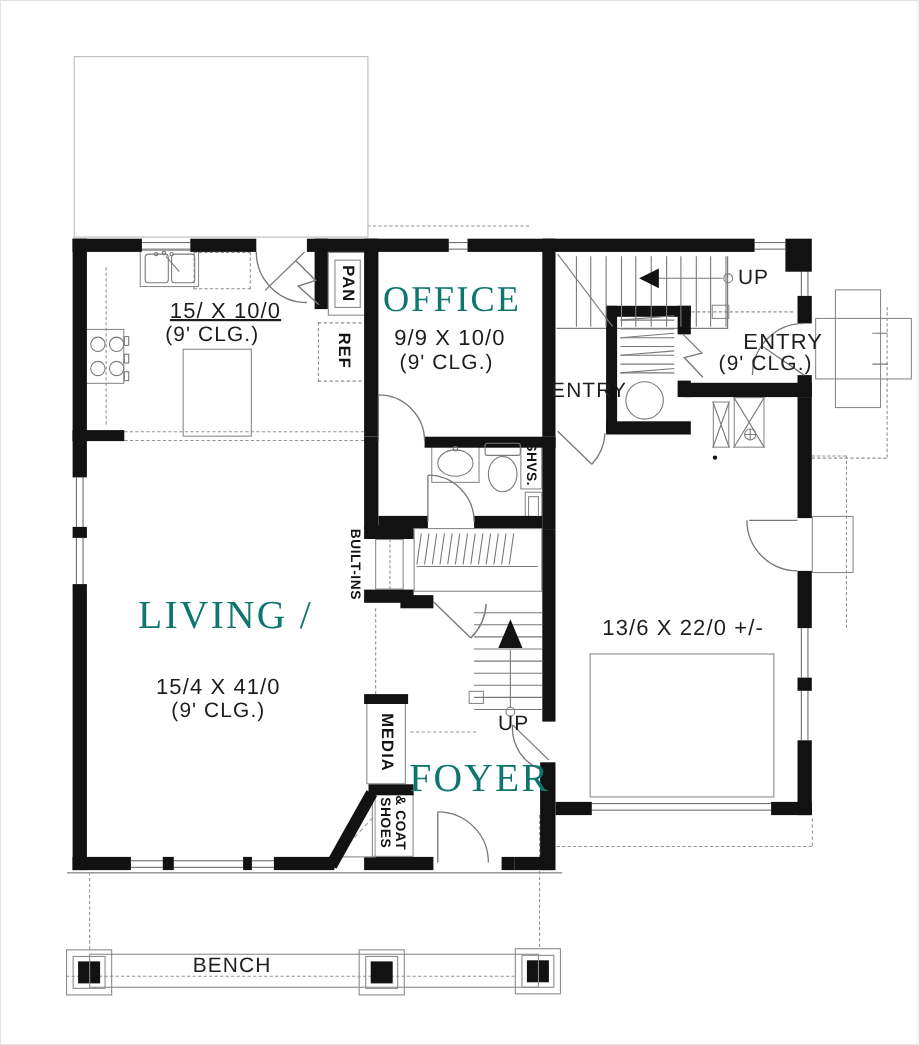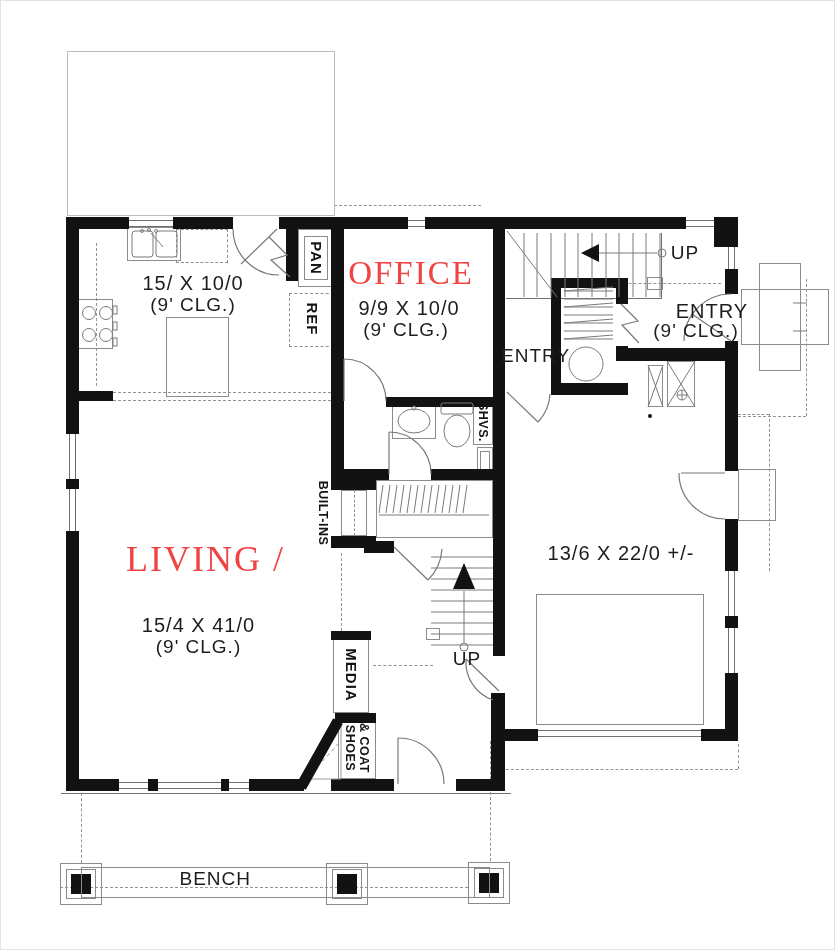--- a/index.html
+++ b/index.html
@@ -6,21 +6,21 @@
   #plan{position:relative;width:835px;height:950px;background:#fff;border:1px solid #e3e3e3;box-sizing:border-box;overflow:hidden;
         font-family:"Liberation Sans",sans-serif;color:#1c1c1c;}
   .wall{position:absolute;background:#121212;}
   .thin{position:absolute;border:1px solid #8c8c8c;box-sizing:border-box;background:transparent;}
   .blk{position:absolute;background:#121212;}
   .dashr{position:absolute;border:1px dashed #8f8f8f;box-sizing:border-box;}
   .dh{position:absolute;border-top:1px dashed #949494;height:0;}
   .dv{position:absolute;border-left:1px dashed #949494;width:0;}
   .tl{position:absolute;background:#6f6f6f;}
   .lbl{position:absolute;text-align:center;white-space:nowrap;}
-  .rname{font-family:"Liberation Serif",serif;letter-spacing:2px;color:#ef4444;}
+  .rname{font-family:"Liberation Serif",serif;letter-spacing:2px;color:#0f766e;}
   .f36{font-size:36px;line-height:36px;}
   .f33{font-size:33px;line-height:33px;}
   .dim{font-size:20px;line-height:21px;letter-spacing:1px;color:#1d1d1d;}
   .d19{font-size:19px;line-height:20px;}
   .vlab{position:absolute;height:20px;font-size:15px;font-weight:700;letter-spacing:1px;text-align:center;
         transform:rotate(90deg);transform-origin:center;line-height:20px;color:#141414;}
   .v12{font-size:12.5px;letter-spacing:.5px;}
   svg{position:absolute;left:0;top:0;}
 </style>
 </head>
@@ -242,35 +242,36 @@
       <path d="M465,658 A40,40 0 0 0 492,699"></path>
       <line x1="393" y1="546" x2="427" y2="579"></line>
       <path d="M427,579 A48,48 0 0 0 441,548"></path>
       <polyline points="620,303 637,320 621,324 638,342"></polyline>
       <polyline points="268,236 286,254 270,259 289,276"></polyline>
     </g>
 
     <line x1="300" y1="786" x2="337" y2="720" stroke="#121212" stroke-width="11"></line>
   </svg>
 
-  <div class="lbl dim" style="left:132px;top:272px;width:120px;">15/ X 10/0</div>
+  <div class="lbl dim" style="left:144px;top:272px;width:120px;text-decoration:underline;">15/ X 10/0</div>
   <div class="lbl dim d19" style="left:132px;top:294px;width:120px;">(9' CLG.)</div>
   <div class="lbl rname f33" style="left:335px;top:256px;width:150px;">OFFICE</div>
   <div class="lbl dim" style="left:348px;top:297px;width:120px;">9/9 X 10/0</div>
   <div class="lbl dim d19" style="left:345px;top:319px;width:120px;">(9' CLG.)</div>
-  <div class="lbl rname f36" style="left:84px;top:540px;width:200px;text-align:right;">LIVING /</div>
+  <div class="lbl rname f36" style="left:104px;top:540px;width:200px;">LIVING /</div>
   <div class="lbl dim" style="left:135px;top:614px;width:125px;">15/4 X 41/0</div>
   <div class="lbl dim d19" style="left:135px;top:636px;width:125px;">(9' CLG.)</div>
-  <div class="lbl dim" style="left:545px;top:542px;width:150px;">13/6 X 22/0 +/-</div>
+  <div class="lbl dim" style="left:545px;top:560px;width:150px;">13/6 X 22/0 +/-</div>
   <div class="lbl dim" style="left:656px;top:300px;width:110px;">ENTRY</div>
   <div class="lbl dim d19" style="left:638px;top:320px;width:114px;">(9' CLG.)</div>
   <div class="lbl dim d19" style="left:500px;top:345px;width:60px;">ENTRY</div>
+  <div class="lbl rname f36" style="left:355px;top:688px;width:160px;">FOYER</div>
   <div class="lbl dim d19" style="left:664px;top:242px;width:40px;">UP</div>
   <div class="lbl dim d19" style="left:446px;top:648px;width:40px;">UP</div>
-  <div class="lbl dim d19" style="left:170px;top:868px;width:80px;text-align:right;">BENCH</div>
+  <div class="lbl dim d19" style="left:170px;top:868px;width:80px;">BENCH</div>
   <div class="vlab" style="left:270px;top:247px;width:90px;">PAN</div>
   <div class="vlab" style="left:266px;top:308px;width:90px;">REF</div>
   <div class="vlab v12" style="left:437px;top:411px;width:90px;">SHVS.</div>
   <div class="vlab v12" style="left:277px;top:502px;width:90px;">BUILT-INS</div>
   <div class="vlab" style="left:305px;top:664px;width:90px;">MEDIA</div>
   <div class="vlab v12" style="left:314px;top:737px;width:70px;">SHOES</div>
   <div class="vlab v12" style="left:328px;top:737px;width:70px;">&amp; COAT</div>
 </div>
 
 </body></html>

